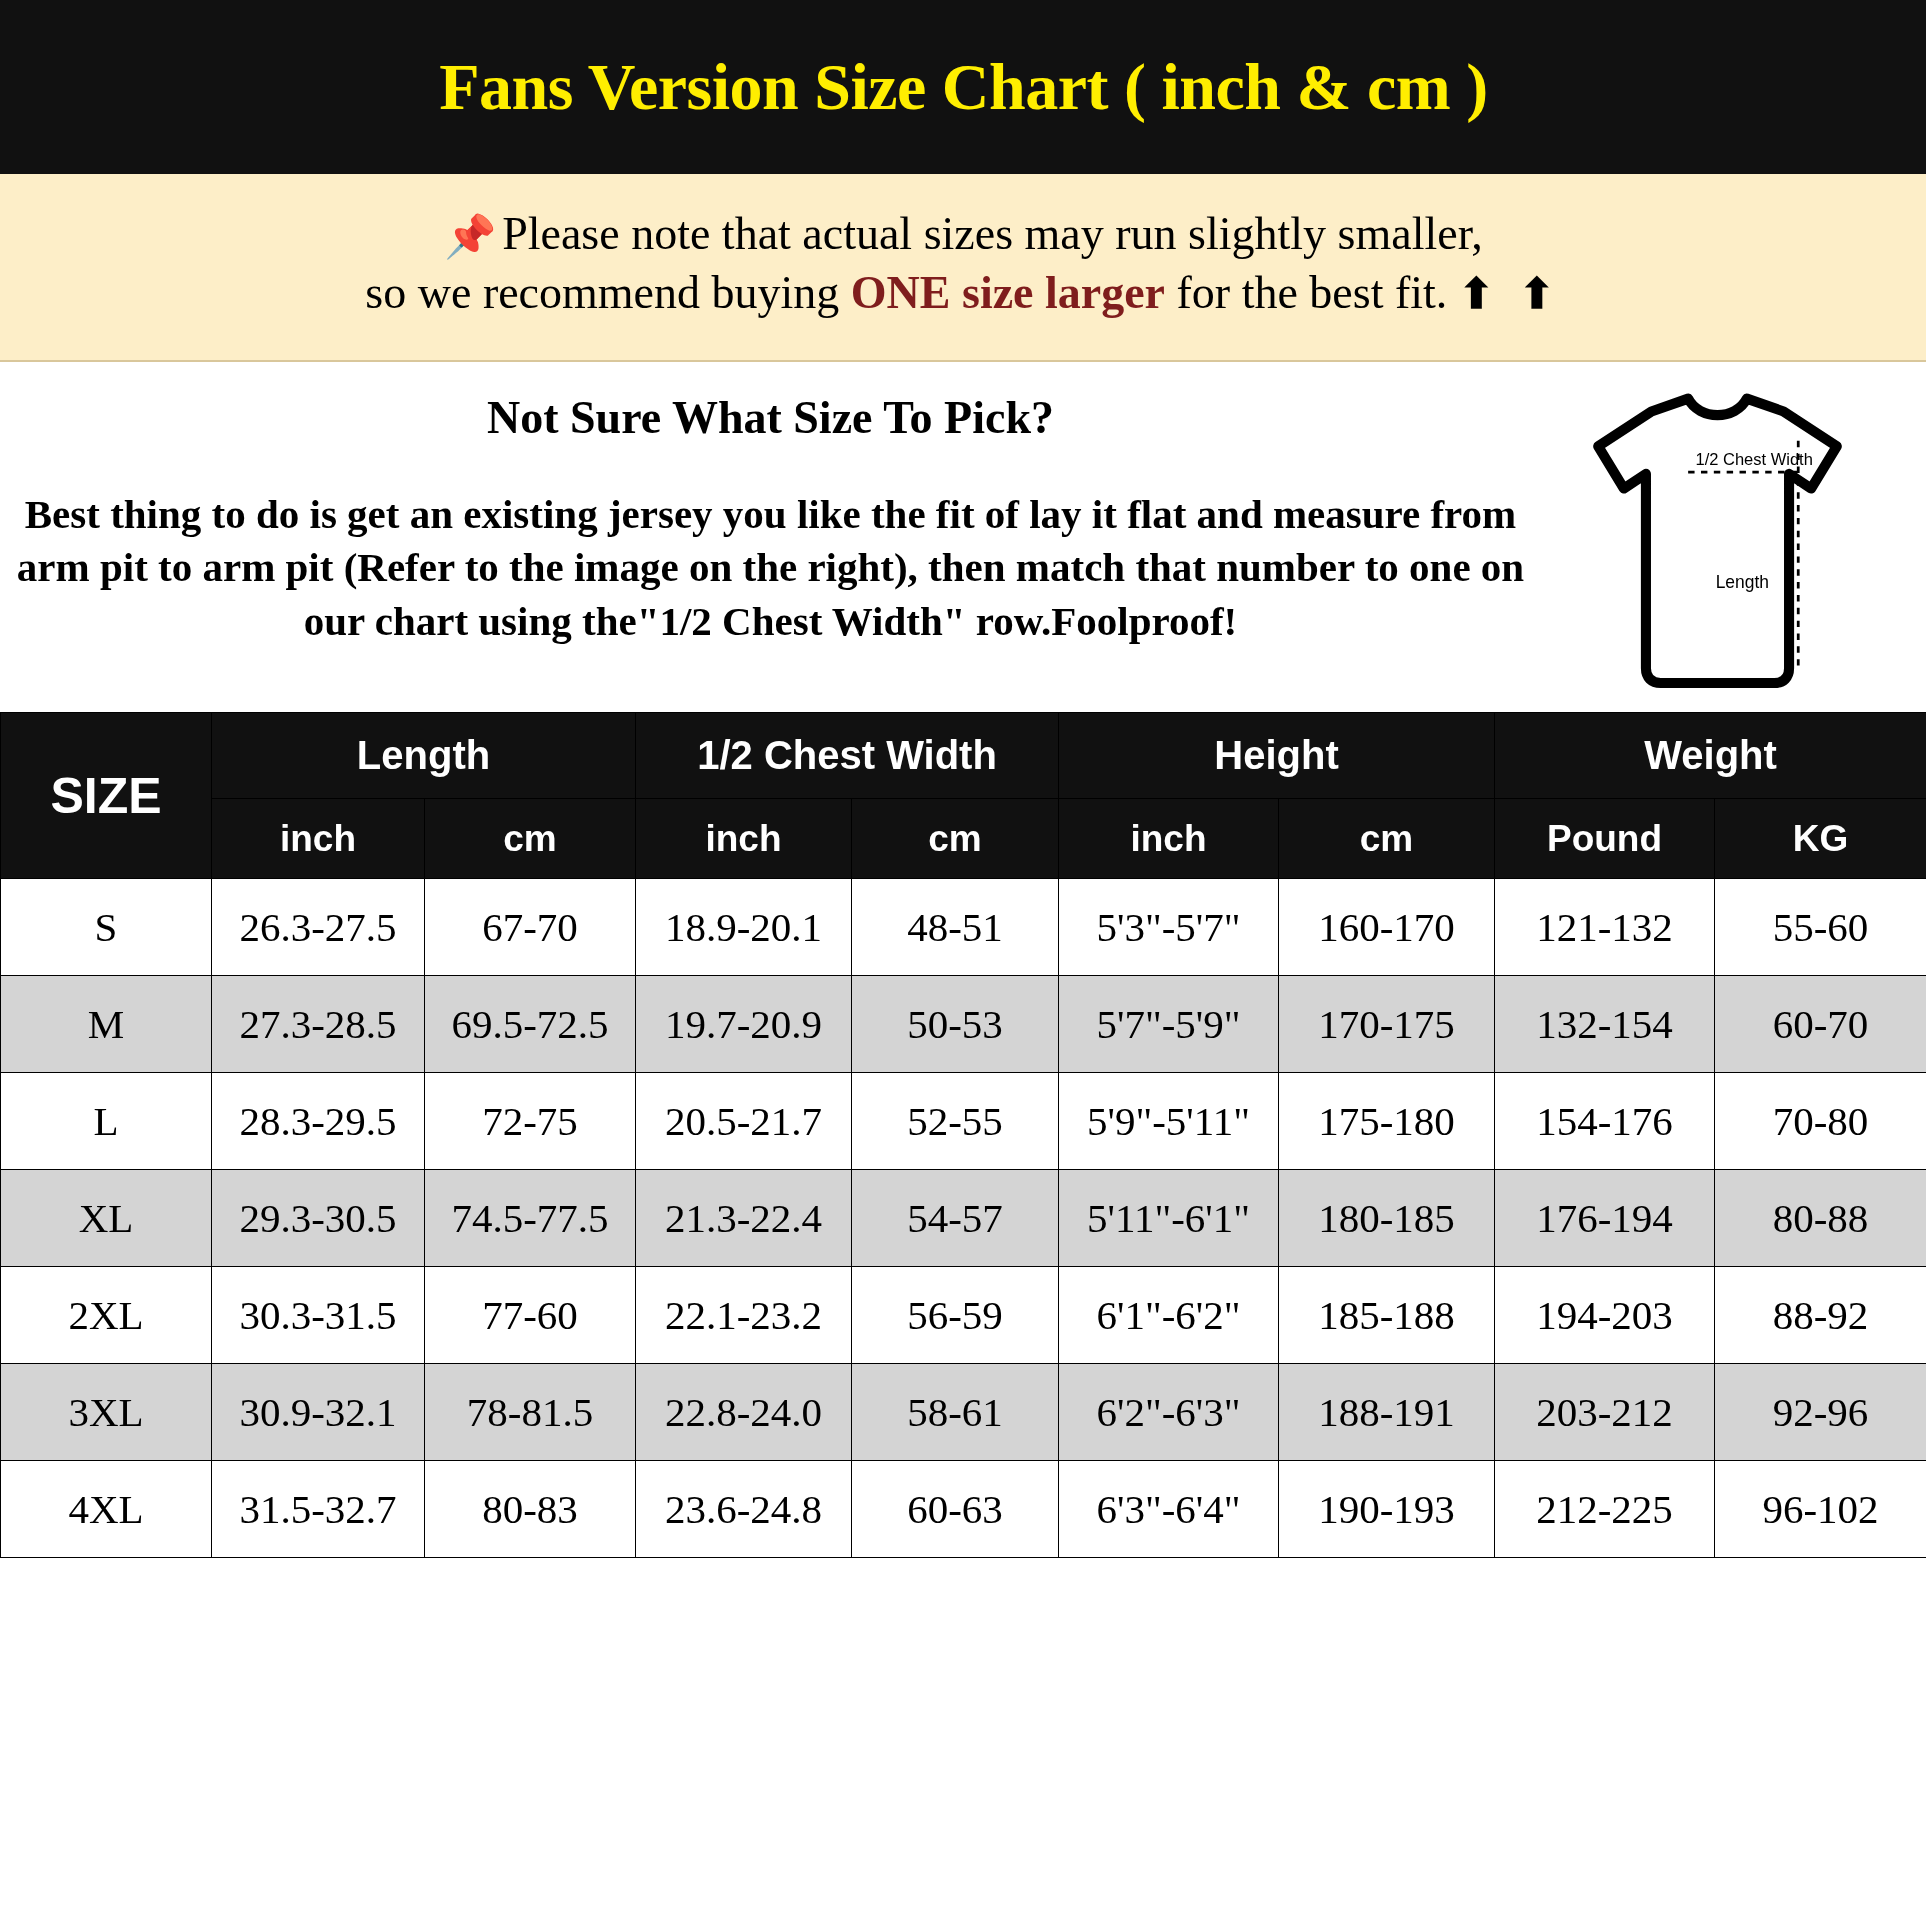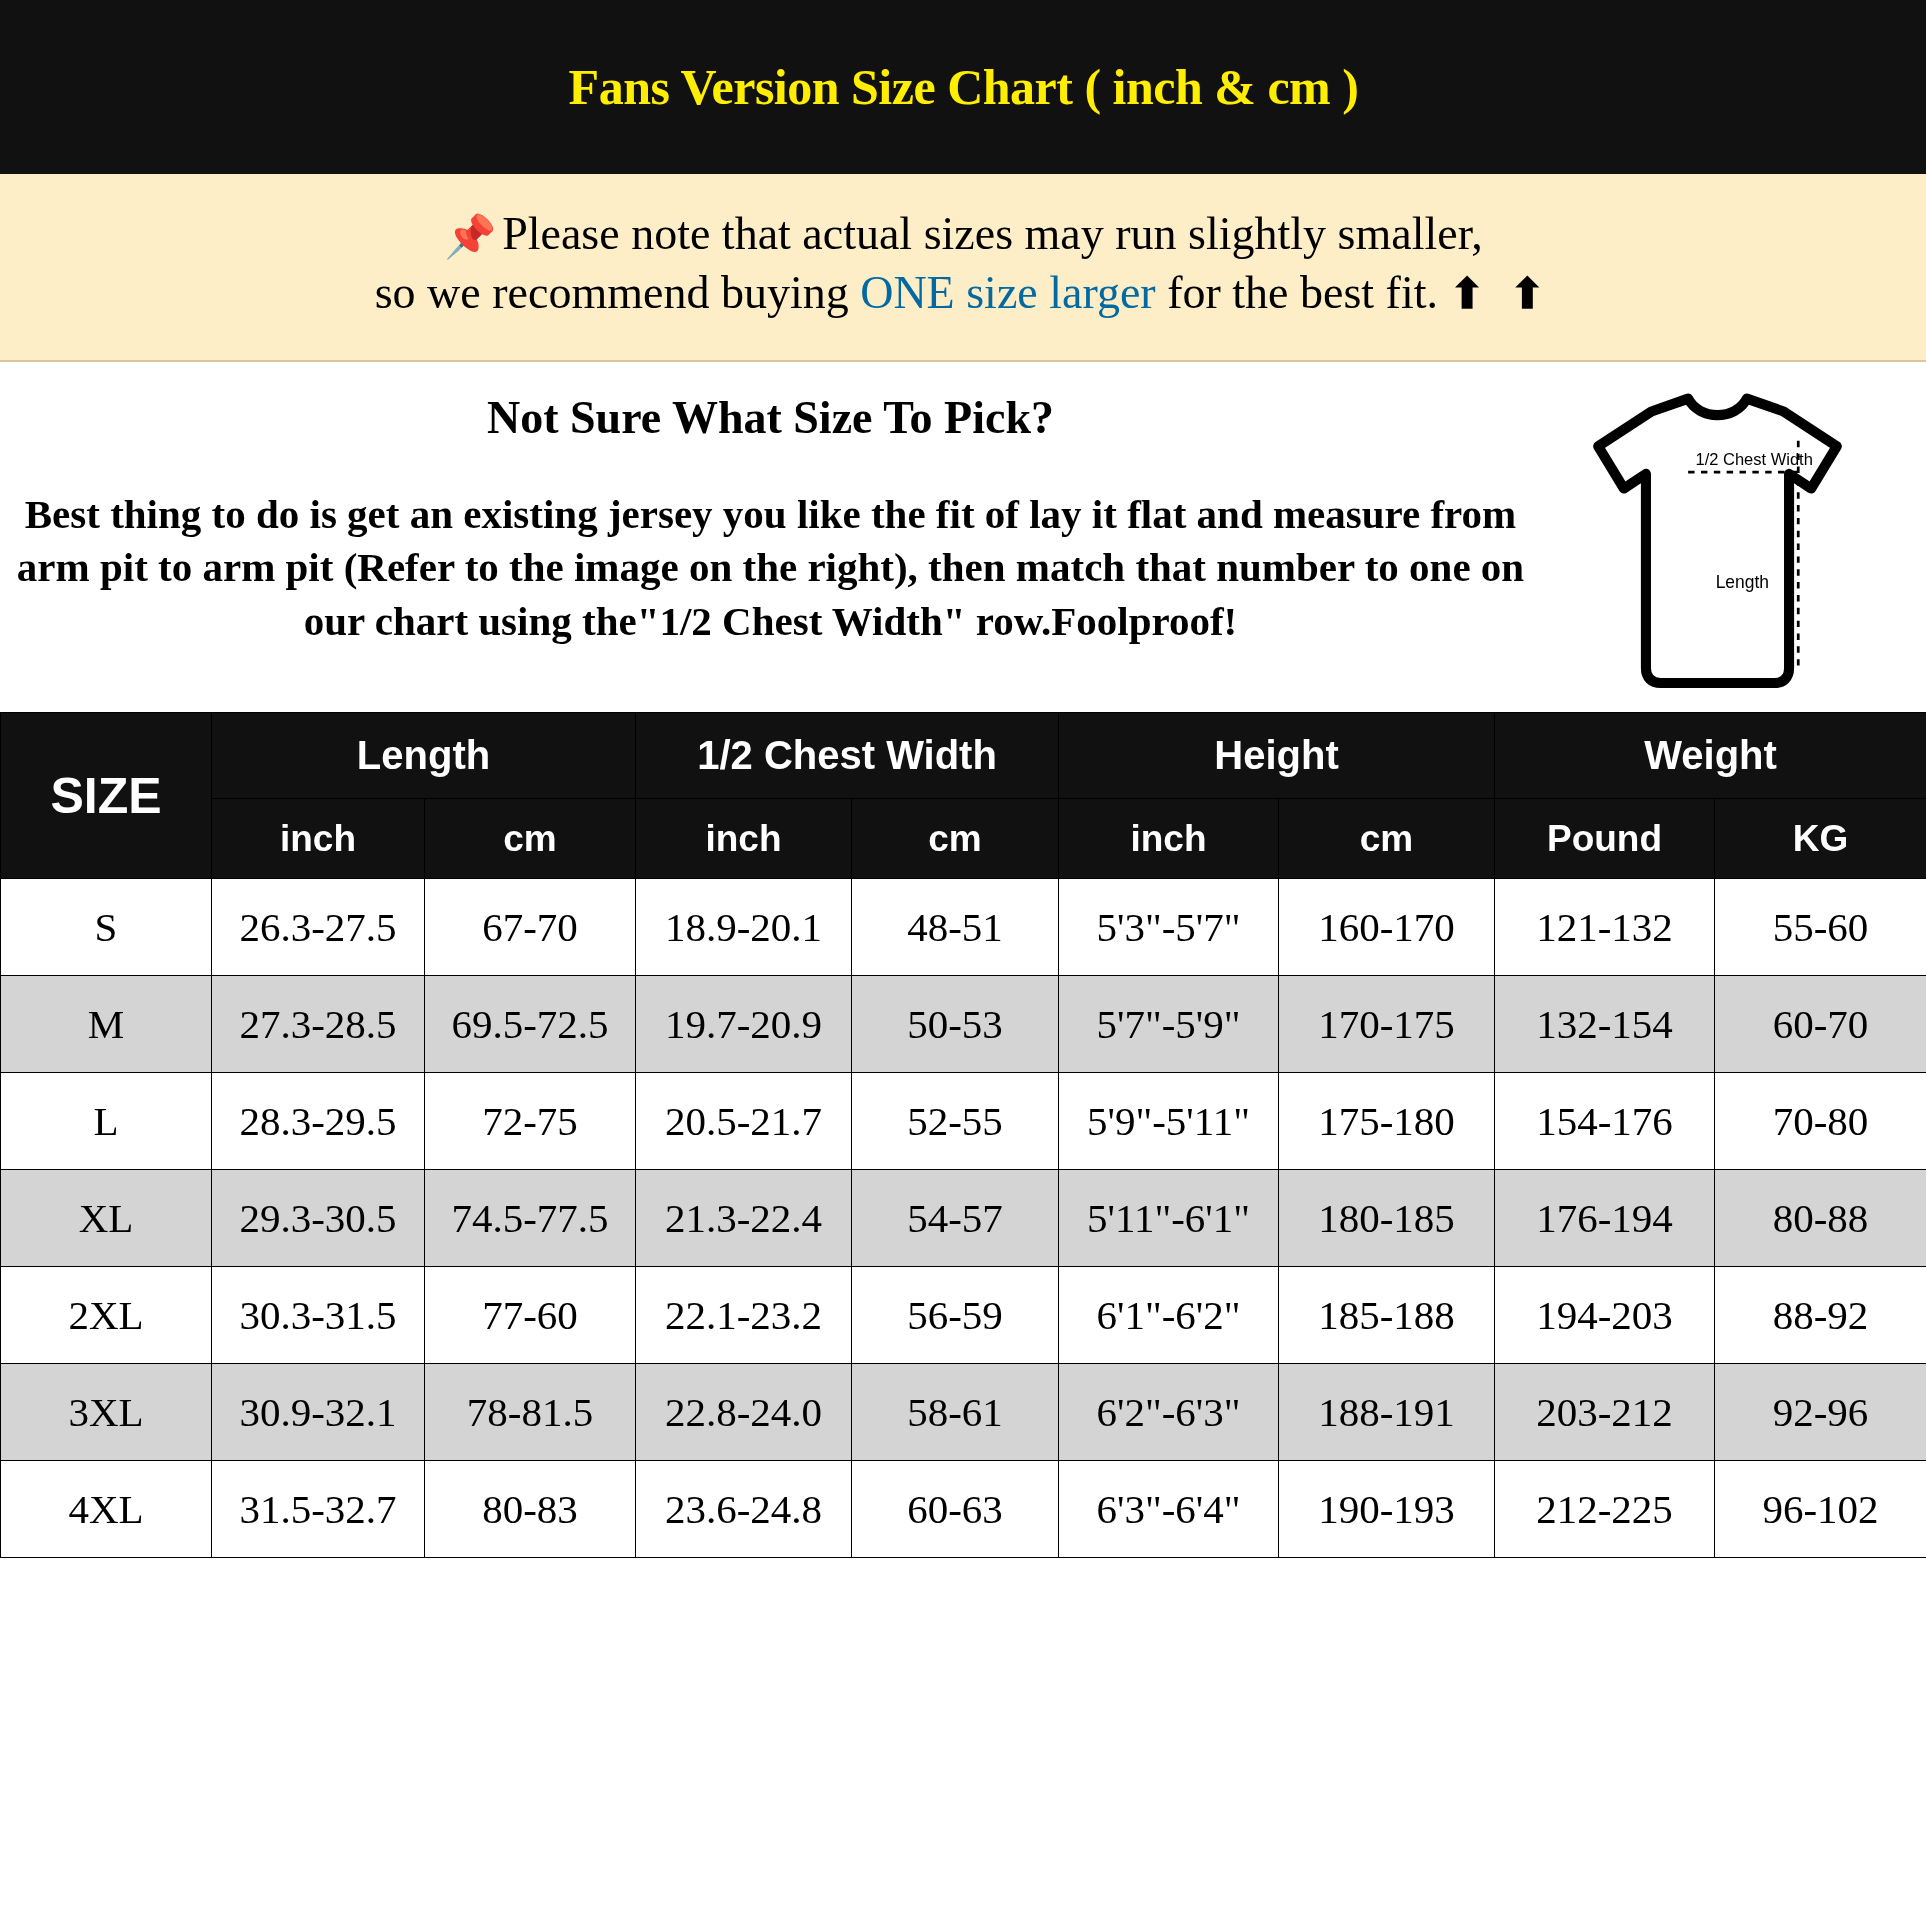--- a/index.html
+++ b/index.html
@@ -24,21 +24,21 @@
   
   .title-bar {
     background: #111111;
     height: 174px;
     display: flex;
     align-items: center;
     justify-content: center;
   }
   .title-bar .title {
     color: #ffee00;
-    font-size: 50px;
+    font-size: 66px;
     font-weight: bold;
     letter-spacing: -0.5px;
     text-align: center;
     font-family: "Liberation Serif", serif;
   }
 
   
   .note-band {
     background: #fdeec8;
     padding: 31px 37px 37px 37px;
@@ -51,22 +51,22 @@
     line-height: 1.28;
     font-family: "Liberation Serif", serif;
   }
   .pin-icon {
     display: inline-block;
     font-size: 42px;
     transform: translateY(1.8px);
     margin-right: 5.5px;
   }
   .emph-red {
-    color: #0369a1;
-    font-weight: normal;
+    color: #7f1d1d;
+    font-weight: bold;
   }
   .arrow-up {
     font-weight: bold;
     font-size: 42px;
     letter-spacing: 7.3px;
   }
 
   
   .advice {
     display: flex;

